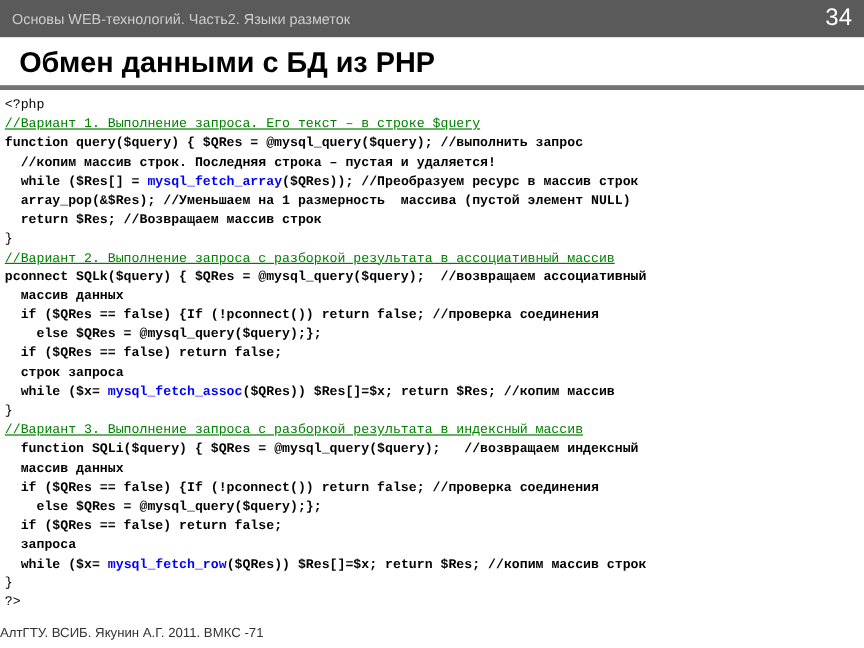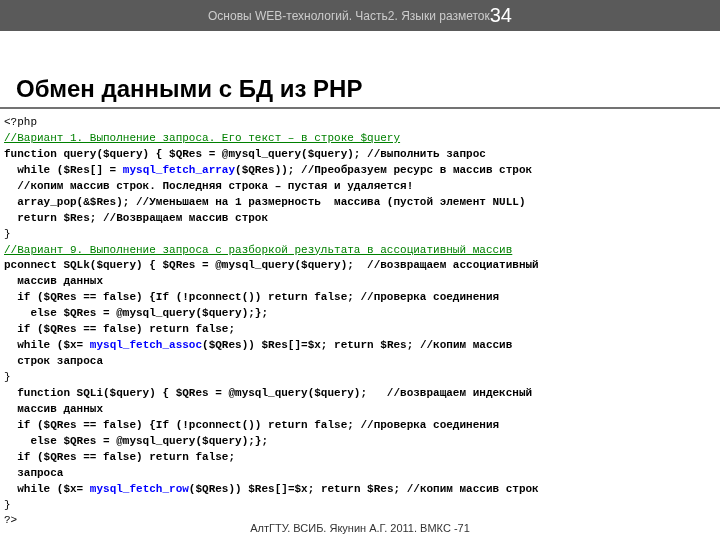--- a/index.html
+++ b/index.html
@@ -12,37 +12,36 @@
       position: relative;
     }
 
     
     .header-bar {
       background: #5a5a5a;
       color: #ccc;
       font-size: 12px;
       padding: 4px 10px;
       display: flex;
-      justify-content: center;
+      justify-content: space-between;
       align-items: center;
     }
     .header-bar .slide-number {
       color: #fff;
       font-size: 20px;
       font-weight: normal;
     }
 
     
     .slide-title {
       font-size: 24px;
       font-weight: bold;
       padding: 8px 16px 4px 16px;
-      border-bottom: 2px solid #737373;
+      border-bottom: 4px solid #737373;
       margin-bottom: 6px;
-      margin-top: 36px;
     }
 
     
     .code-area {
       font-family: 'Courier New', Courier, monospace;
       font-size: 11px;
       padding: 0 4px;
       line-height: 1.45;
       color: #000;
     }
@@ -67,54 +66,54 @@
       color: #000;
       font-weight: bold;
     }
 
     
     .footer {
       position: absolute;
       bottom: 6px;
       left: 0;
       right: 0;
-      text-align: center;
       font-size: 11px;
       color: #333;
     }
   </style>
 </head>
 <body>
 
 <div class="header-bar">
   <span>Основы WEB-технологий. Часть2. Языки разметок</span>
   <span class="slide-number">34</span>
 </div>
 
 <div class="slide-title">Обмен данными с БД из PHP</div>
 
 <div class="code-area">
 
 <div class="code-line">&lt;?php</div>
 <div class="code-line"><span class="code-comment">//Вариант 1. Выполнение запроса. Его текст – в строке $query</span></div>
 <div class="code-line"><span class="code-normal">function query($query) { $QRes = @mysql_query($query); //выполнить запрос</span></div>
+<div class="code-line"><span class="code-normal">  //копим массив строк. Последняя строка – пустая и удаляется!</span></div>
 <div class="code-line"><span class="code-normal">  while ($Res[] = </span><span class="code-highlight">mysql_fetch_array</span><span class="code-normal">($QRes)); //Преобразуем ресурс в массив строк</span></div>
-<div class="code-line"><span class="code-normal">  //копим массив строк. Последняя строка – пустая и удаляется!</span></div>
 <div class="code-line"><span class="code-normal">  array_pop(&amp;$Res); //Уменьшаем на 1 размерность  массива (пустой элемент NULL)</span></div>
 <div class="code-line"><span class="code-normal">  return $Res; //Возвращаем массив строк</span></div>
 <div class="code-line">}</div>
-<div class="code-line"><span class="code-comment">//Вариант 9. Выполнение запроса с разборкой результата в ассоциативный массив</span></div>
+<div class="code-line"><span class="code-comment">//Вариант 2. Выполнение запроса с разборкой результата в ассоциативный массив</span></div>
 <div class="code-line"><span class="code-normal">pconnect SQLk($query) { $QRes = @mysql_query($query);  //возвращаем ассоциативный</span></div>
 <div class="code-line"><span class="code-normal">  массив данных</span></div>
 <div class="code-line"><span class="code-normal">  if ($QRes == false) {If (!pconnect()) return false; //проверка соединения</span></div>
 <div class="code-line"><span class="code-normal">    else $QRes = @mysql_query($query);};</span></div>
 <div class="code-line"><span class="code-normal">  if ($QRes == false) return false;</span></div>
+<div class="code-line"><span class="code-normal">  строк запроса</span></div>
 <div class="code-line"><span class="code-normal">  while ($x= </span><span class="code-highlight">mysql_fetch_assoc</span><span class="code-normal">($QRes)) $Res[]=$x; return $Res; //копим массив</span></div>
-<div class="code-line"><span class="code-normal">  строк запроса</span></div>
 <div class="code-line">}</div>
+<div class="code-line"><span class="code-comment">//Вариант 3. Выполнение запроса с разборкой результата в индексный массив</span></div>
 <div class="code-line"><span class="code-normal">  function SQLi($query) { $QRes = @mysql_query($query);   //возвращаем индексный</span></div>
 <div class="code-line"><span class="code-normal">  массив данных</span></div>
 <div class="code-line"><span class="code-normal">  if ($QRes == false) {If (!pconnect()) return false; //проверка соединения</span></div>
 <div class="code-line"><span class="code-normal">    else $QRes = @mysql_query($query);};</span></div>
 <div class="code-line"><span class="code-normal">  if ($QRes == false) return false;</span></div>
 <div class="code-line"><span class="code-normal">  запроса</span></div>
 <div class="code-line"><span class="code-normal">  while ($x= </span><span class="code-highlight">mysql_fetch_row</span><span class="code-normal">($QRes)) $Res[]=$x; return $Res; //копим массив строк</span></div>
 <div class="code-line">}</div>
 <div class="code-line">?&gt;</div>
 

